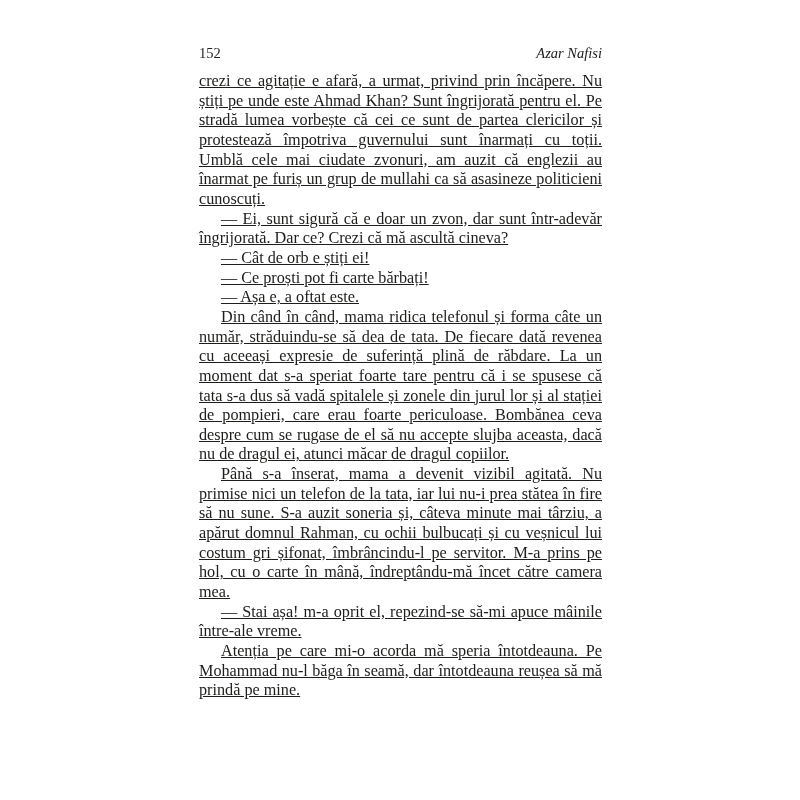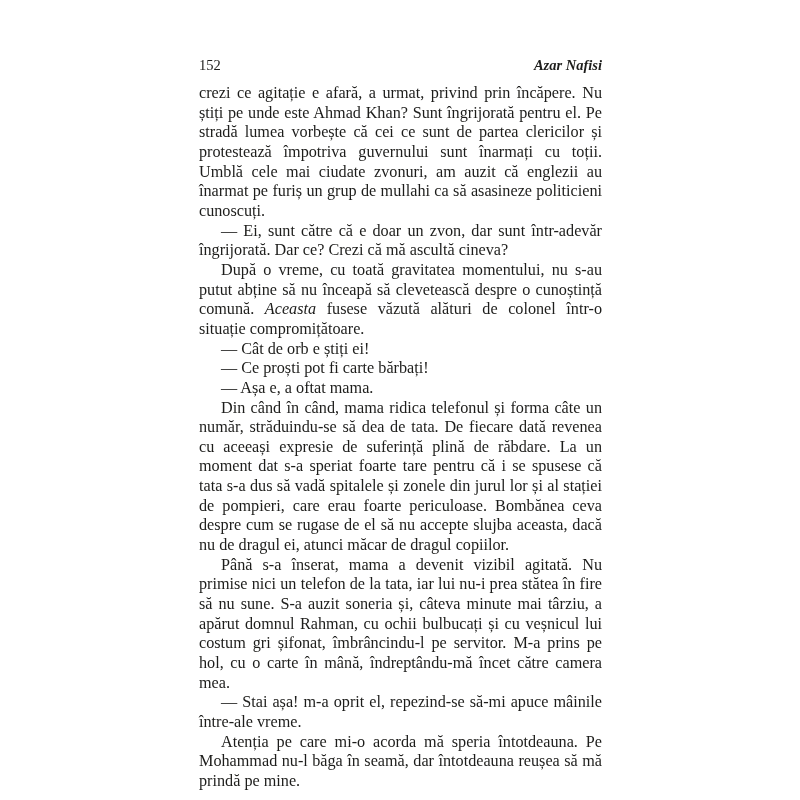--- a/index.html
+++ b/index.html
@@ -1,46 +1,45 @@
 <!DOCTYPE html>
 <html><head>
 <meta charset="utf-8">
 <style>
   html, body { margin: 0; padding: 0; background: #ffffff; }
   body { width: 800px; height: 800px; position: relative; overflow: hidden; }
   .page {
-    position: absolute; left: 199px; top: 12px; width: 403px; height: 564px;
+    position: absolute; left: 199px; top: 0; width: 403px; height: 564px;
     font-family: "Liberation Serif", "DejaVu Serif", serif;
     color: #1d1d1b; font-size: 16.2px;
   }
   .running-head {
     position: absolute; top: 45px; left: 0; width: 403px; height: 20px;
     font-size: 14.5px;
   }
   .page-number { position: absolute; left: 0; top: 0; }
-  .author { position: absolute; right: 0; top: 0; font-style: italic; font-weight: bold; }
+  .author { position: absolute; right: 0; top: 0; font-style: italic; }
   .body-text { position: absolute; top: 72px; left: 0; width: 403px; line-height: 19.65px; }
-  .body-text p { margin: 0; text-align: justify; text-indent: 22px; }
+  .body-text p { margin: 0; text-align: justify; text-indent: 22px; text-decoration: underline; }
   .body-text p.noindent { text-indent: 0; }
   em { font-style: italic; }
 </style>
 </head>
 <body>
 
 <div class="page">
   <div class="running-head">
     <span class="page-number">152</span>
     <span class="author">Azar Nafisi</span>
   </div>
 
   <div class="body-text">
     <p class="noindent">crezi ce agitație e afară, a urmat, privind prin încăpere. Nu știți pe unde este Ahmad Khan? Sunt îngrijorată pentru el. Pe stradă lumea vorbește că cei ce sunt de partea clericilor și protestează împotriva guvernului sunt înarmați cu toții. Umblă cele mai ciudate zvonuri, am auzit că englezii au înarmat pe furiș un grup de mullahi ca să asasineze politicieni cunoscuți.</p>
-    <p>— Ei, sunt către că e doar un zvon, dar sunt într-adevăr îngrijorată. Dar ce? Crezi că mă ascultă cineva?</p>
-    <p><span>După o vreme, cu toată gravitatea momentului, nu s-au putut abține să nu înceapă să clevetească despre o cunoștință comună. </span><em>Aceasta</em><span> fusese văzută alături de colonel într-o situație compromițătoare.</span></p>
+    <p>— Ei, sunt sigură că e doar un zvon, dar sunt într-adevăr îngrijorată. Dar ce? Crezi că mă ascultă cineva?</p>
     <p>— Cât de orb e știți ei!</p>
     <p>— Ce proști pot fi carte bărbați!</p>
-    <p>— Așa e, a oftat mama.</p>
+    <p>— Așa e, a oftat este.</p>
     <p>Din când în când, mama ridica telefonul și forma câte un număr, străduindu-se să dea de tata. De fiecare dată revenea cu aceeași expresie de suferință plină de răbdare. La un moment dat s-a speriat foarte tare pentru că i se spusese că tata s-a dus să vadă spitalele și zonele din jurul lor și al stației de pompieri, care erau foarte periculoase. Bombănea ceva despre cum se rugase de el să nu accepte slujba aceasta, dacă nu de dragul ei, atunci măcar de dragul copiilor.</p>
     <p>Până s-a înserat, mama a devenit vizibil agitată. Nu primise nici un telefon de la tata, iar lui nu-i prea stătea în fire să nu sune. S-a auzit soneria și, câteva minute mai târziu, a apărut domnul Rahman, cu ochii bulbucați și cu veșnicul lui costum gri șifonat, îmbrâncindu-l pe servitor. M-a prins pe hol, cu o carte în mână, îndreptându-mă încet către camera mea.</p>
     <p>— Stai așa! m-a oprit el, repezind-se să-mi apuce mâinile între-ale vreme.</p>
     <p>Atenția pe care mi-o acorda mă speria întotdeauna. Pe Mohammad nu-l băga în seamă, dar întotdeauna reușea să mă prindă pe mine.</p>
   </div>
 </div>
 
 </body></html>

